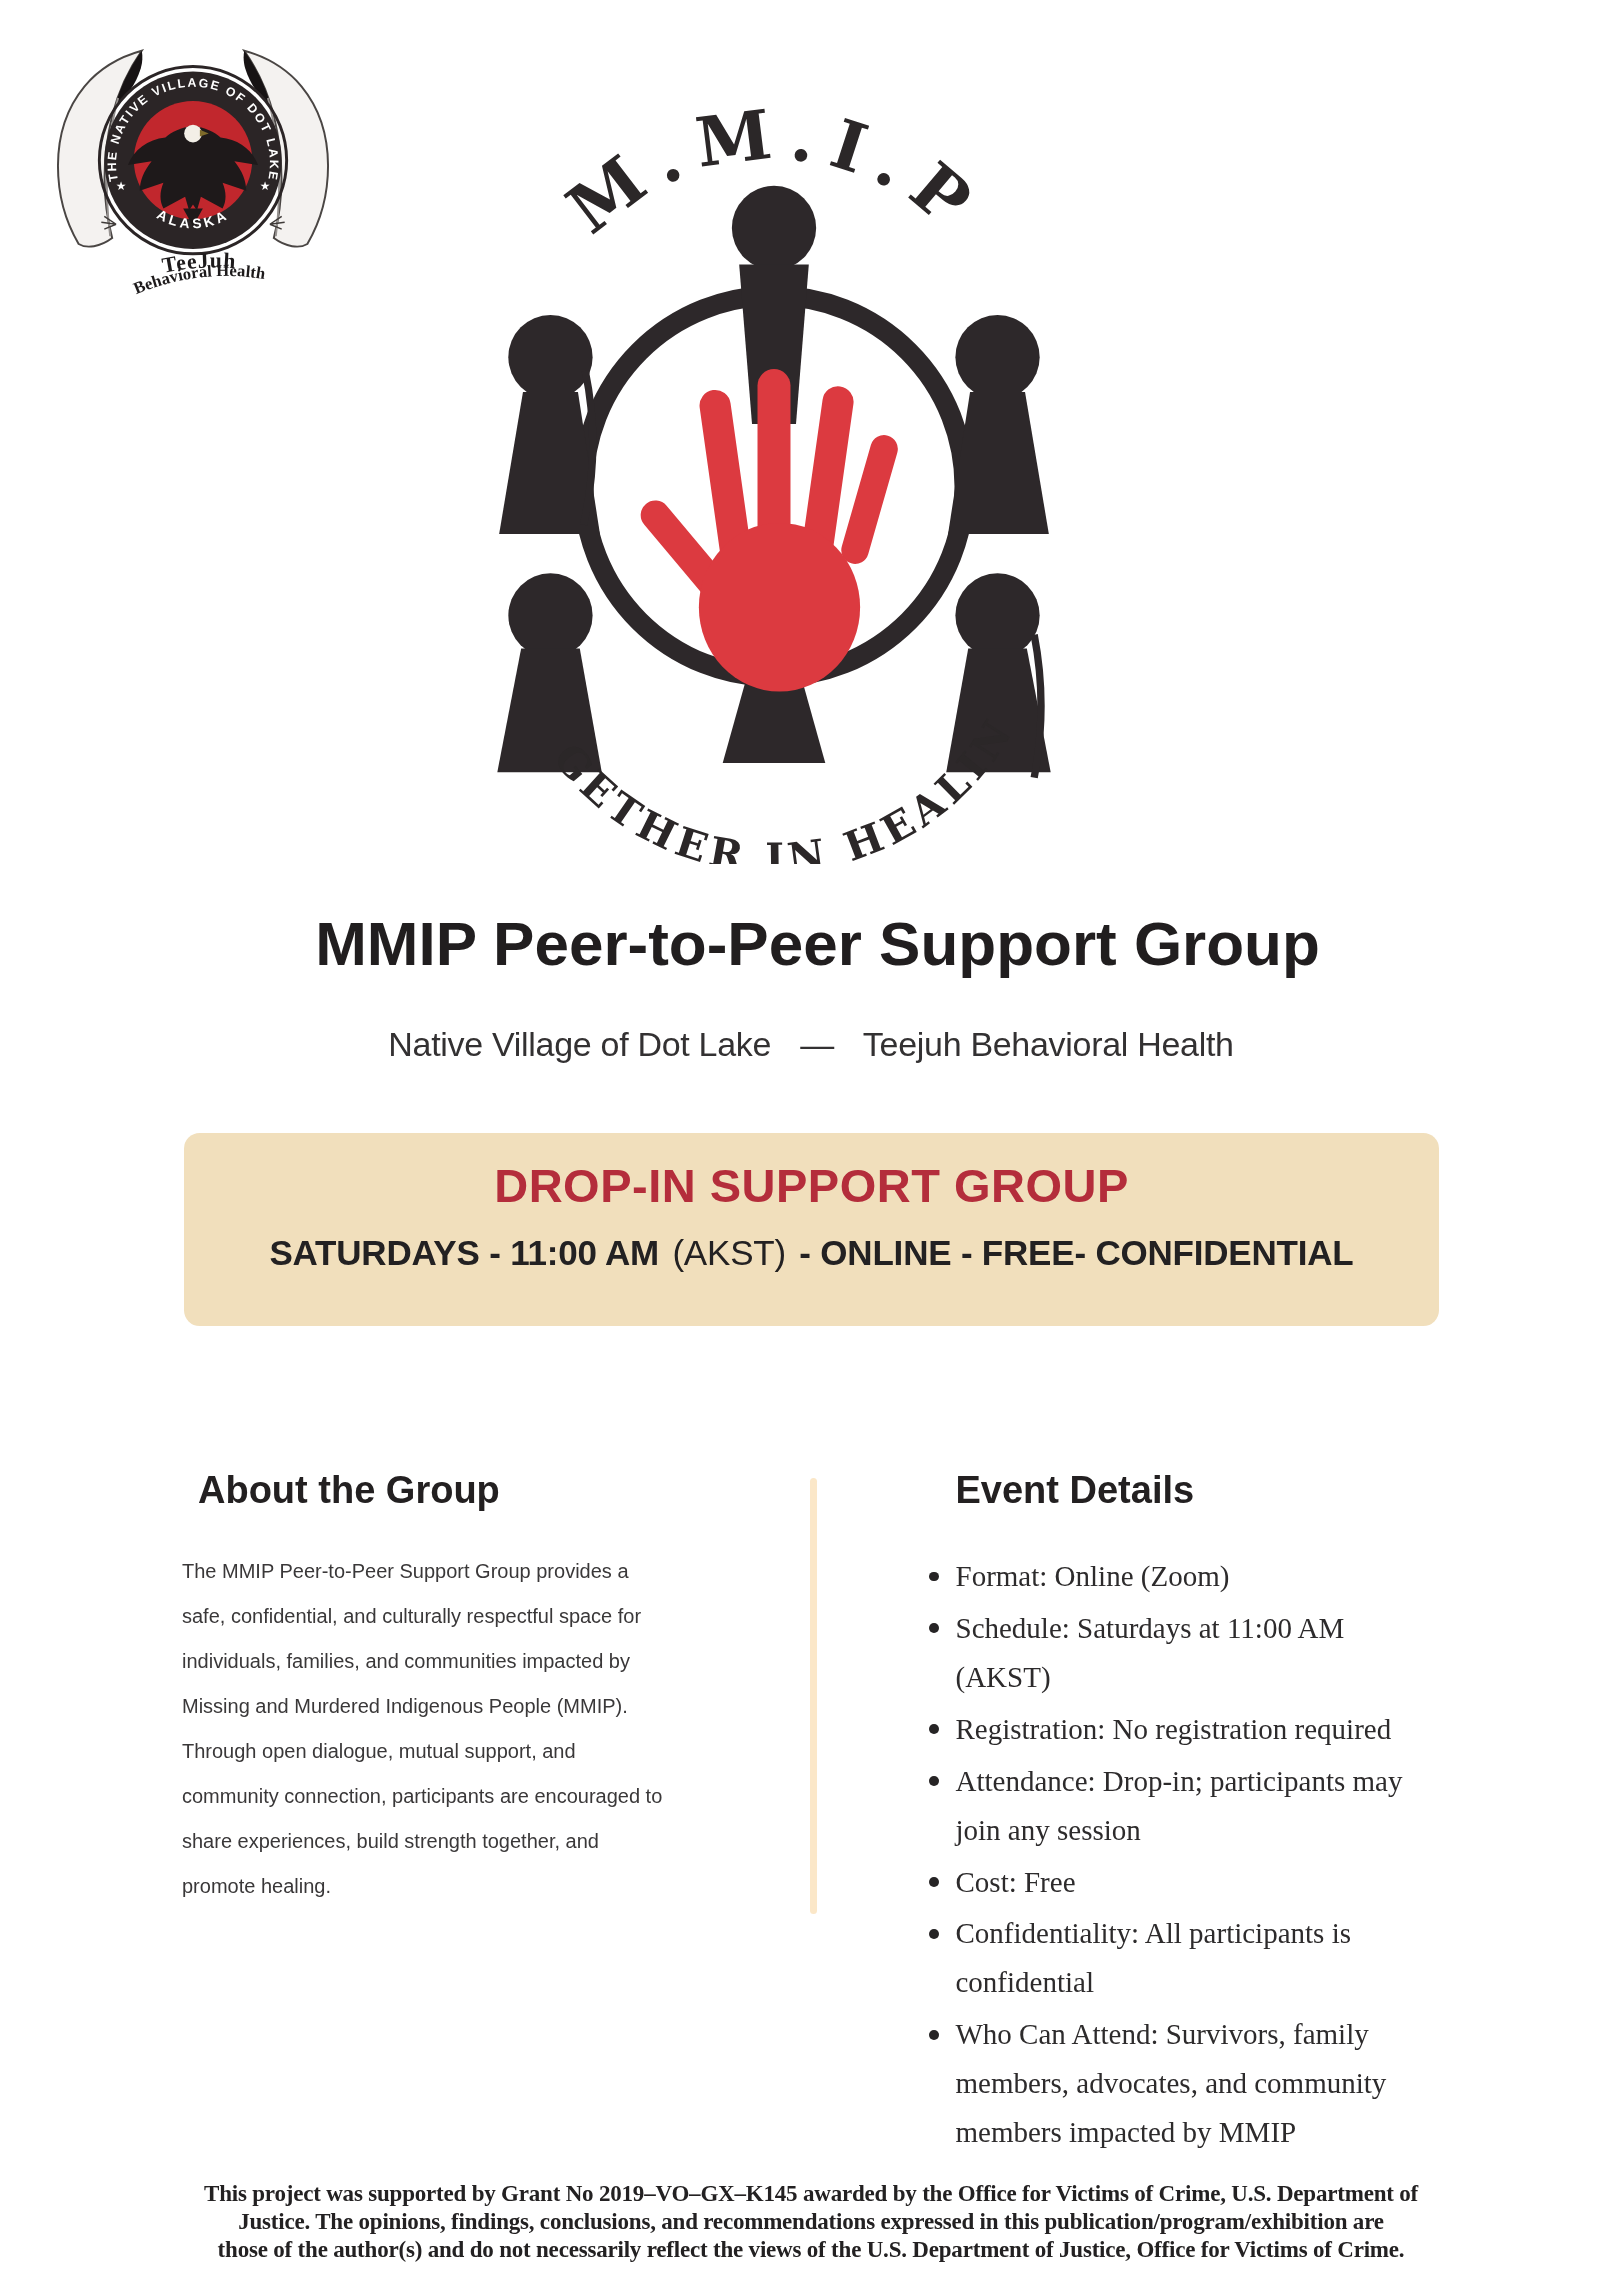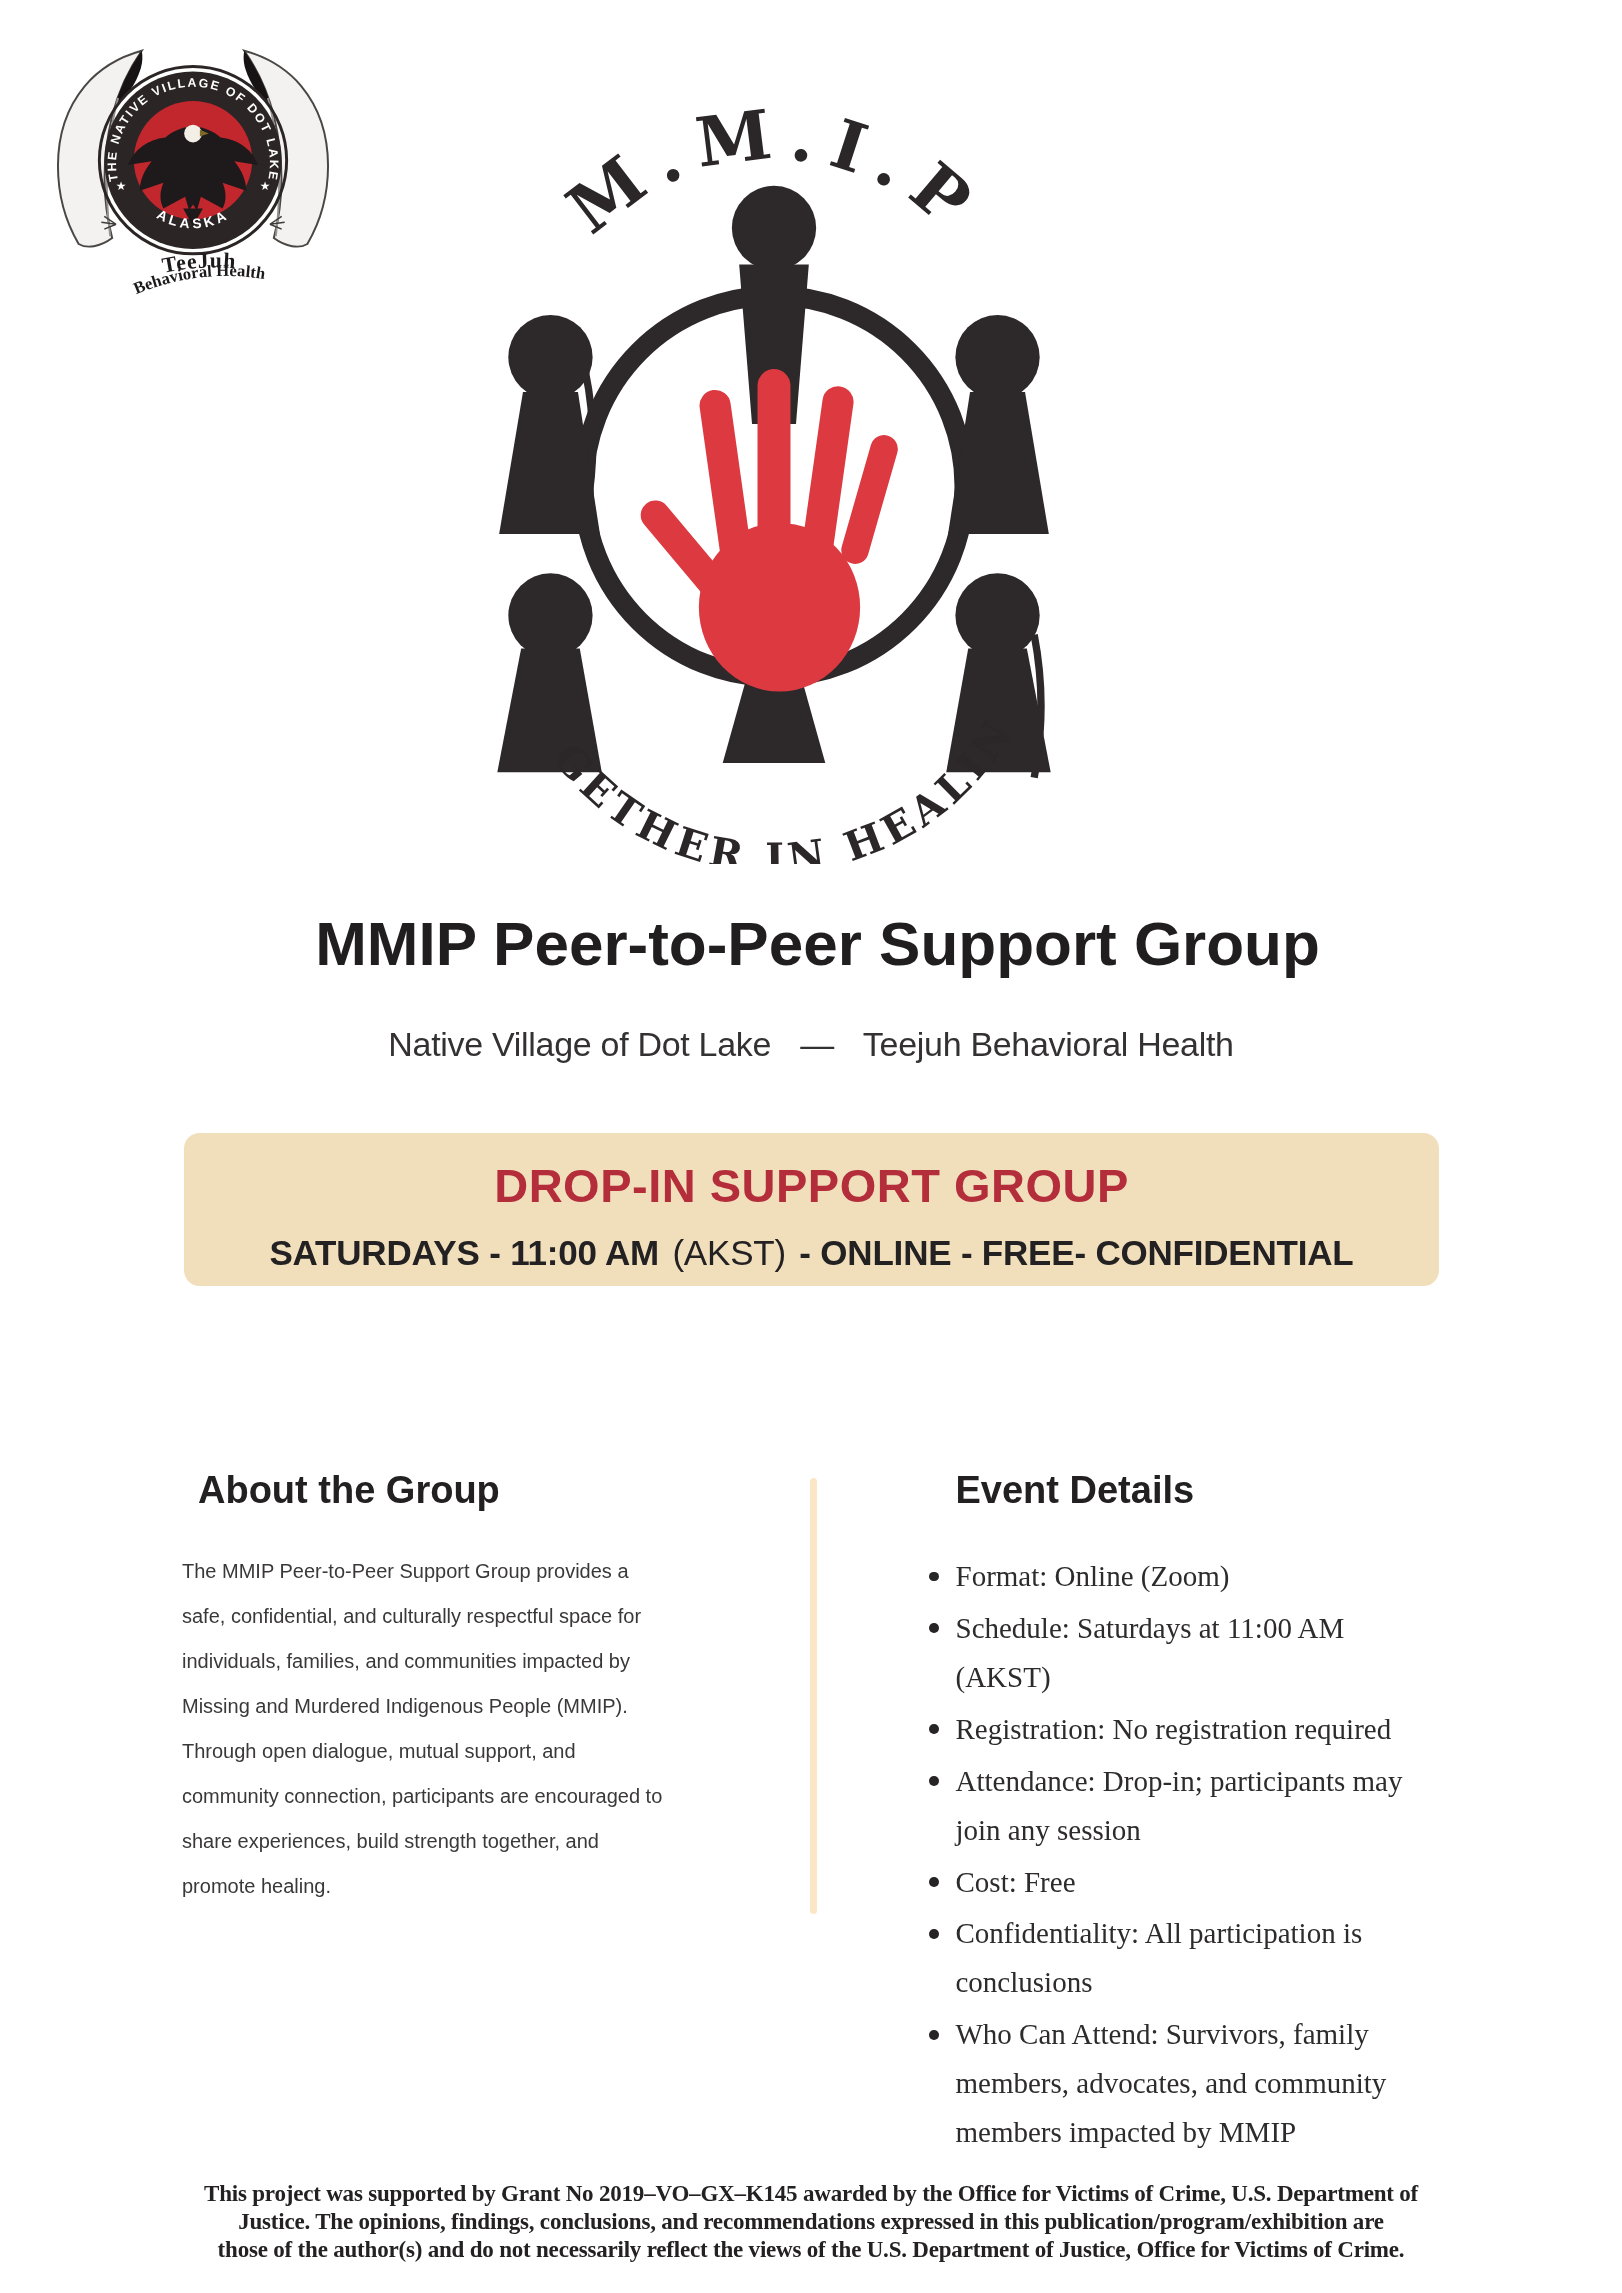--- a/index.html
+++ b/index.html
@@ -18,21 +18,21 @@
     position:absolute; left:13px; right:0; top:904px; margin:4px;
     text-align:center; font-size:62px; font-weight:800; color:#211e1f;
   }
   .subtitle {
     position:absolute; left:0; right:0; top:1025px;
     text-align:center; font-size:34px; color:#333132; letter-spacing:-0.3px;
   }
   .subtitle .dash { margin:0 29px; }
   
   .banner {
-    position:absolute; left:184px; top:1133px; width:1255px; height:153px;
+    position:absolute; left:184px; top:1133px; width:1255px; height:193px;
     background:#f1dfbc; border-radius:15.7px; text-align:center;
   }
   .banner-heading {
     margin-top:26.5px; font-size:47px; line-height:51px; font-weight:800;
     color:#b42d3b; letter-spacing:0.5px;
   }
   .banner-sub {
     margin-top:20.6px; font-size:35px; line-height:43px; font-weight:700;
     color:#232122; letter-spacing:-0.2px;
   }
@@ -190,21 +190,21 @@
   <div class="divider"></div>
 
   <section class="events">
     <h2 class="col-heading">Event Details</h2>
     <div class="event-list">
         <div class="event-item">Format: Online (Zoom)</div>
         <div class="event-item">Schedule: Saturdays at 11:00 AM (AKST)</div>
         <div class="event-item">Registration: No registration required</div>
         <div class="event-item">Attendance: Drop-in; participants may join any session</div>
         <div class="event-item">Cost: Free</div>
-        <div class="event-item">Confidentiality: All participation is conclusions</div>
+        <div class="event-item">Confidentiality: All participants is confidential</div>
         <div class="event-item">Who Can Attend: Survivors, family members, advocates, and community members impacted by MMIP</div>
       </div>
   </section>
 
   <footer class="footer">
       <div class="footer-line">This project was supported by Grant No 2019–VO–GX–K145 awarded by the Office for Victims of Crime, U.S. Department of</div>
       <div class="footer-line">Justice. The opinions, findings, conclusions, and recommendations expressed in this publication/program/exhibition are</div>
       <div class="footer-line">those of the author(s) and do not necessarily reflect the views of the U.S. Department of Justice, Office for Victims of Crime.</div>
     </footer>
 

